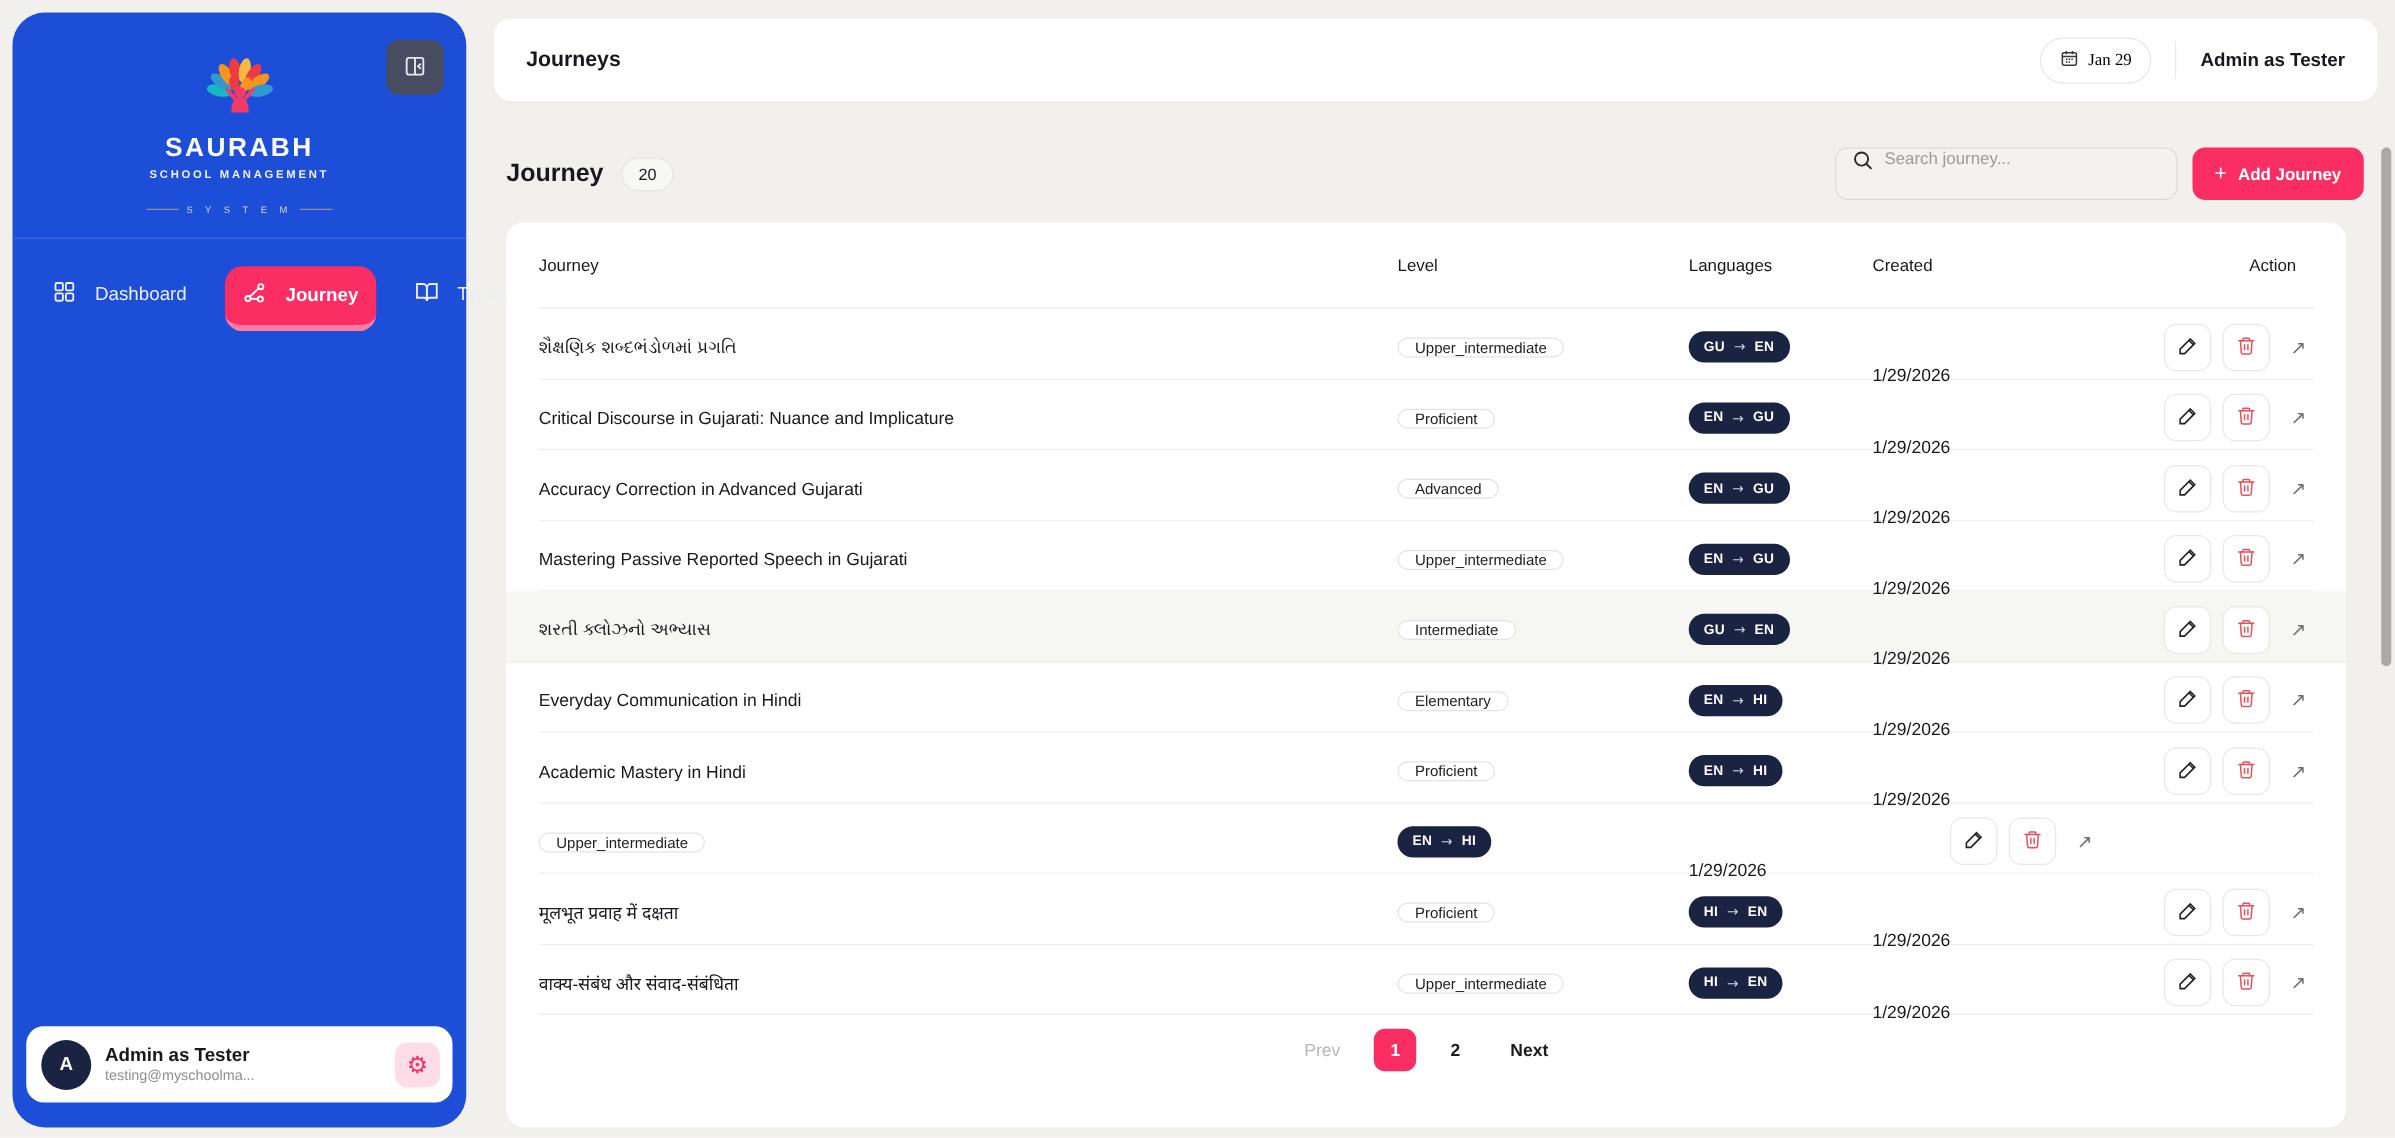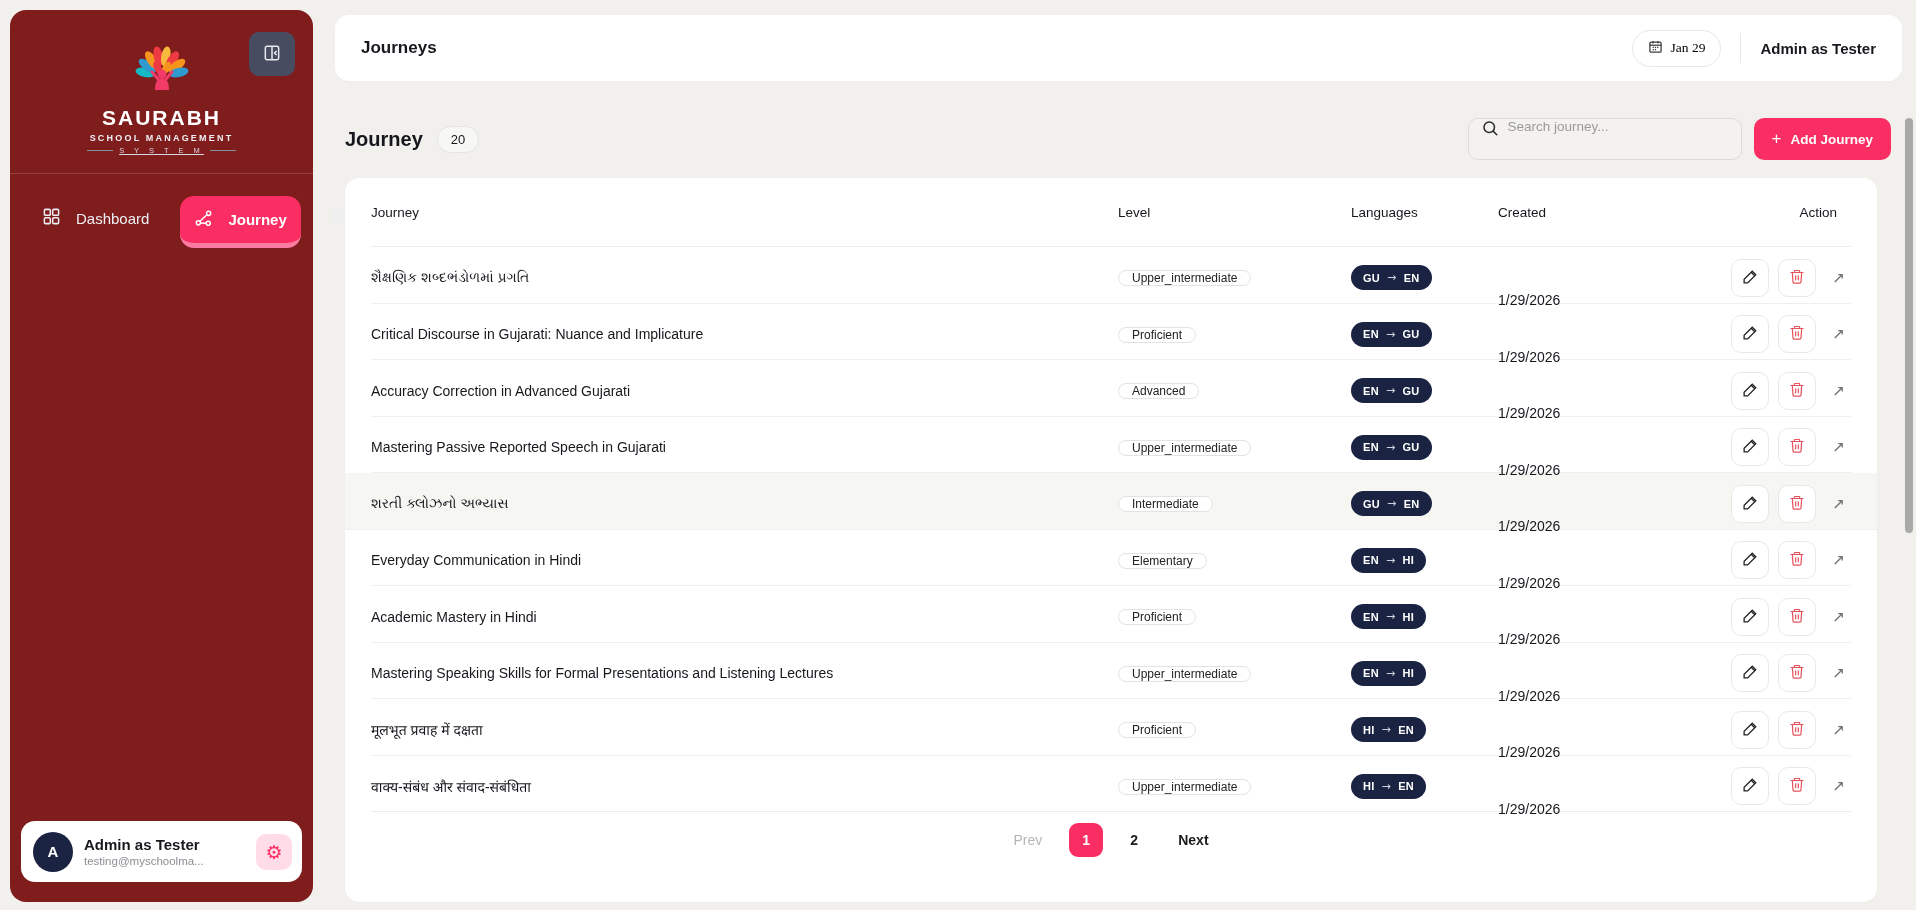--- a/index.html
+++ b/index.html
@@ -7,33 +7,33 @@
   body {
     background:#f1f0ec;
     font-family:"Liberation Sans","DejaVu Sans",sans-serif;
     color:#16181d;
     overflow:hidden;
   }
   .app { display:flex; height:100%; padding:10px 14px 8px 10px; gap:22px; }
 
   
   .sidebar {
-    position:relative; width:303px; flex-shrink:0;
-    background:#7f1d1d; border-radius:16px; color:#fff;
+    position:relative; width:363px; flex-shrink:0;
+    background:#1d4ed8; border-radius:26px; color:#fff;
   }
   .collapse-btn {
     position:absolute; top:22px; right:18px; width:46px; height:44px;
     background:#474c61; border:none; border-radius:10px; cursor:pointer;
     display:flex; align-items:center; justify-content:center;
   }
   .logo-block { padding-top:30px; text-align:center; }
   .logo-title { font-size:21px; font-weight:bold; letter-spacing:2px; margin-top:4px; }
   .logo-sub { font-size:9px; letter-spacing:2.2px; margin-top:3px; font-weight:bold; color:#f0f0f5; }
-  .logo-system { font-size:7.5px; letter-spacing:4px; margin-top:3px; color:#d8d8e2;
-    display:flex; align-items:center; justify-content:center; gap:6px;text-decoration:underline; }
+  .logo-system { font-size:7.5px; letter-spacing:4px; margin-top:19px; color:#d8d8e2;
+    display:flex; align-items:center; justify-content:center; gap:6px; }
   .logo-system:before,.logo-system:after { content:""; width:26px; height:1px; background:#8b8da0; }
   .side-divider { height:1px; background:rgba(255,255,255,.16); margin:18px 0 0 0; }
   .menu { padding:22px 18px 0 18px; display:flex; flex-direction:row; gap:17px; }
   .menu-item {
     display:flex; align-items:center; gap:15px; height:44px; padding:0 14px;
     border-radius:12px; font-size:15px; color:#eceef4; cursor:pointer;
   }
   .menu-item.active {
     background:#fa2e62; border-bottom:5px solid #fb7ba2; height:52px;
     border-radius:14px; font-weight:bold; color:#fff;
@@ -497,21 +497,20 @@
                     <path d="M8 6V4a1 1 0 0 1 1-1h6a1 1 0 0 1 1 1v2"></path>
                     <path d="M19 6l-1 14a2 2 0 0 1-2 2H8a2 2 0 0 1-2-2L5 6"></path>
                     <line x1="10" y1="11" x2="10" y2="17"></line>
                     <line x1="14" y1="11" x2="14" y2="17"></line>
                   </svg></span>
               </button>
               <span class="open-arrow">↗</span>
             </div>
           </div>
           <div class="t-row">
-            <div class="cell-journey">Mastering Speaking Skills for Formal Presentations and Listening Lectures</div>
             <div><span class="level-pill">Upper_intermediate</span></div>
             <div><span class="lang-pill">
                 <span>EN</span>
                 <span class="arr">→</span>
                 <span>HI</span>
               </span></div>
             <div class="cell-created">1/29/2026</div>
             <div class="cell-actions">
               <button class="act-btn">
                 <span><svg width="17" height="17" viewBox="0 0 24 24" fill="none" stroke="#222" stroke-width="1.8">

